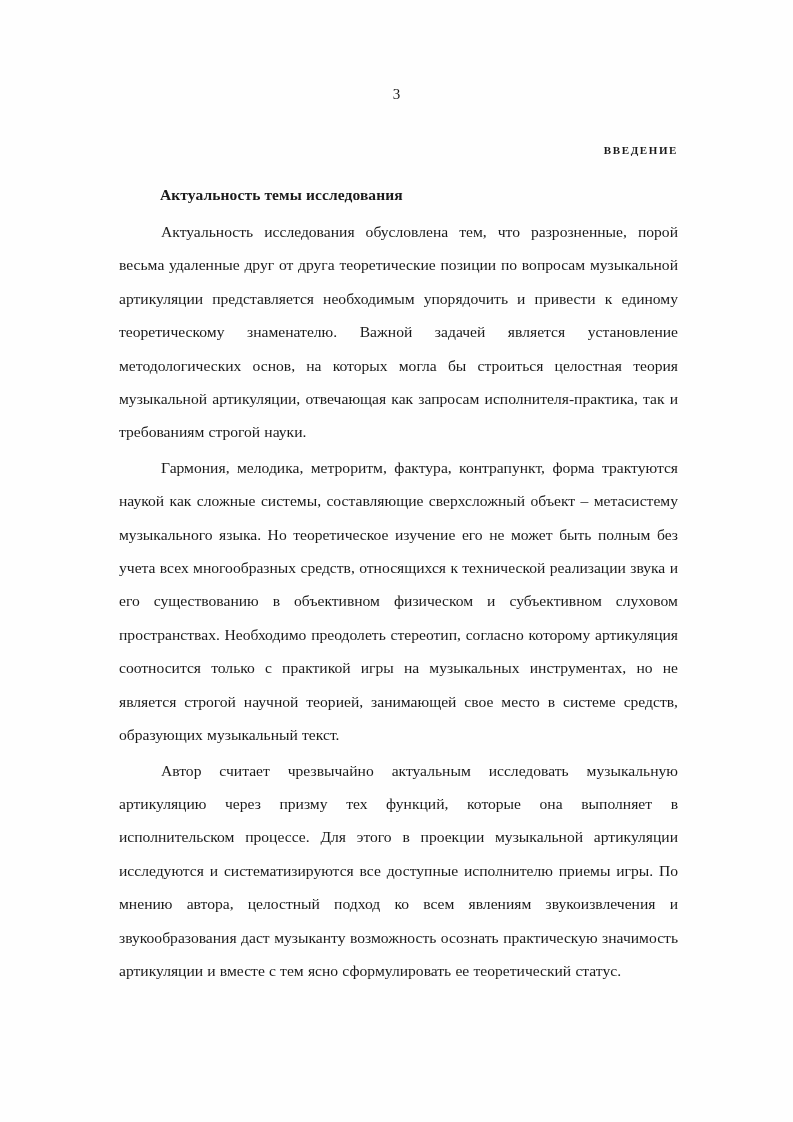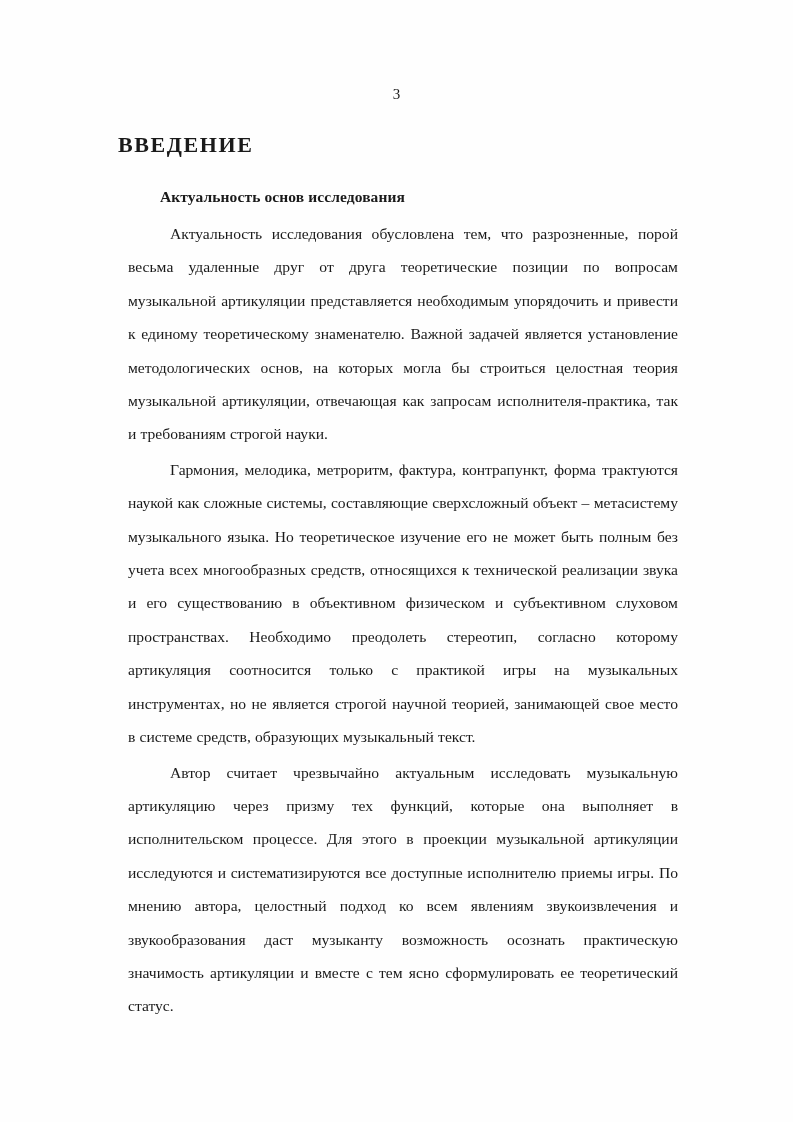--- a/index.html
+++ b/index.html
@@ -31,58 +31,58 @@
     font-size: 15px;
     letter-spacing: 0.2px;
   }
   .content {
     position: absolute;
     top: 132px;
     left: 118px;
     width: 560px;
   }
   .doc-title {
-    text-align: left;
+    text-align: right;
     font-weight: bold;
-    font-size: 22px;
+    font-size: 11px;
     letter-spacing: 1.6px;
-    margin: 0 0 30px 0;
+    margin: 12px 0 30px 0;
   }
   .section-heading {
     font-weight: bold;
     font-size: 15.5px;
     text-indent: 42px;
     margin: 0 0 11px 0;
     letter-spacing: 0.1px;
   }
   p.body-par {
     font-size: 15.6px;
     line-height: 33.4px;
     text-align: justify;
     text-indent: 42px;
-    margin: 0 0 2px 10px;
+    margin: 0 0 2px 1px;
     text-justify: inter-word;
     word-spacing: 0.3px;
   }
   p.body-par:last-child {
     margin-bottom: 0;
   }
 </style>
 </head>
 <body>
 
 <div class="page">
 
   <div class="page-number">3</div>
 
   <div class="content">
 
     <h1 class="doc-title">ВВЕДЕНИЕ</h1>
 
-    <div class="section-heading">Актуальность основ исследования</div>
+    <div class="section-heading">Актуальность темы исследования</div>
 
     <p class="body-par">Актуальность  исследования обусловлена тем, что разрозненные, порой весьма удаленные друг от друга теоретические позиции по вопросам музыкальной артикуляции представляется необходимым упорядочить и привести к единому теоретическому знаменателю. Важной задачей является установление методологических основ, на которых могла бы строиться целостная теория музыкальной артикуляции, отвечающая как запросам исполнителя-практика, так и требованиям строгой науки.</p>
 
     <p class="body-par">Гармония, мелодика, метроритм, фактура, контрапункт, форма трактуются наукой как сложные системы, составляющие сверхсложный объект – метасистему музыкального языка. Но теоретическое изучение его не может быть полным без учета всех многообразных средств, относящихся к технической реализации звука и его   существованию в объективном физическом и субъективном слуховом пространствах. Необходимо  преодолеть стереотип, согласно которому артикуляция соотносится только с практикой игры на музыкальных инструментах, но не является строгой  научной теорией, занимающей свое место в системе средств, образующих  музыкальный текст.</p>
 
     <p class="body-par">Автор считает чрезвычайно актуальным исследовать музыкальную артикуляцию через призму тех функций, которые она выполняет в исполнительском процессе. Для этого в проекции музыкальной артикуляции исследуются и систематизируются все доступные исполнителю приемы игры. По мнению автора, целостный подход ко всем явлениям  звукоизвлечения и звукообразования даст музыканту возможность осознать практическую значимость артикуляции и  вместе с тем ясно сформулировать ее теоретический статус.</p>
 
 
   </div>
 </div>

